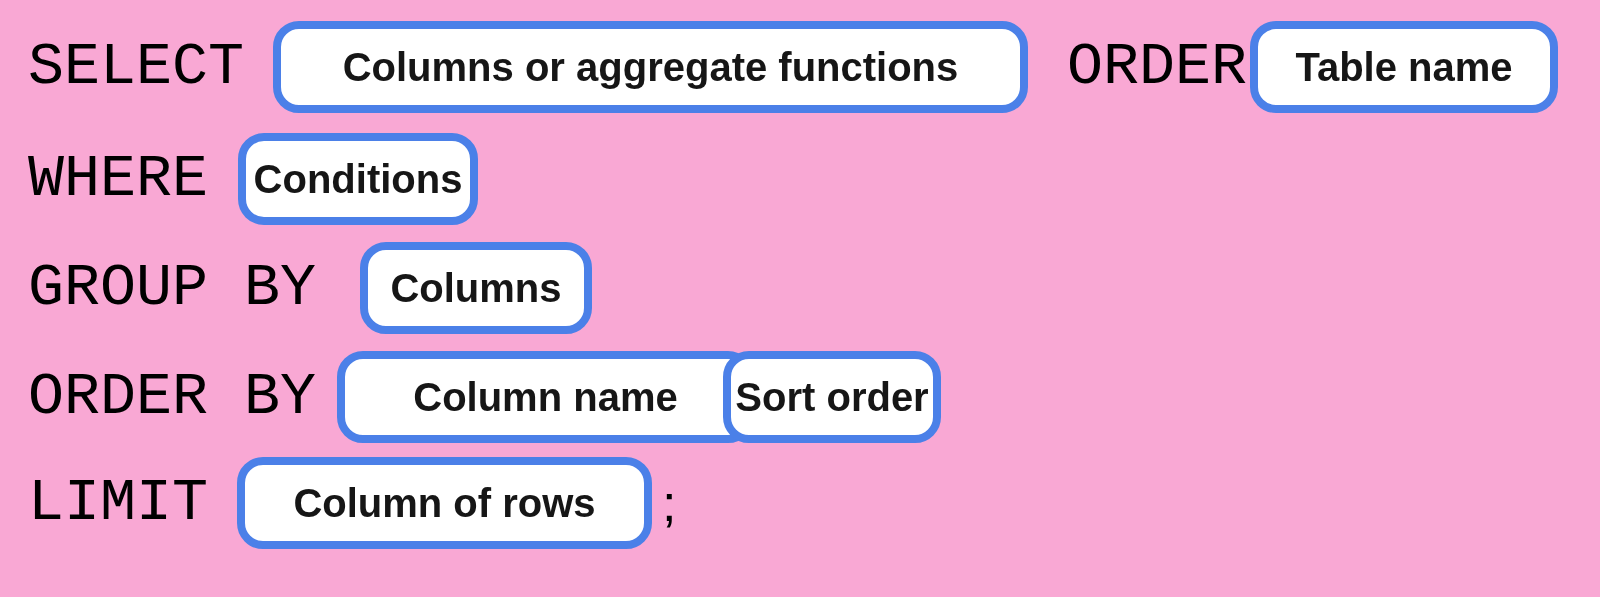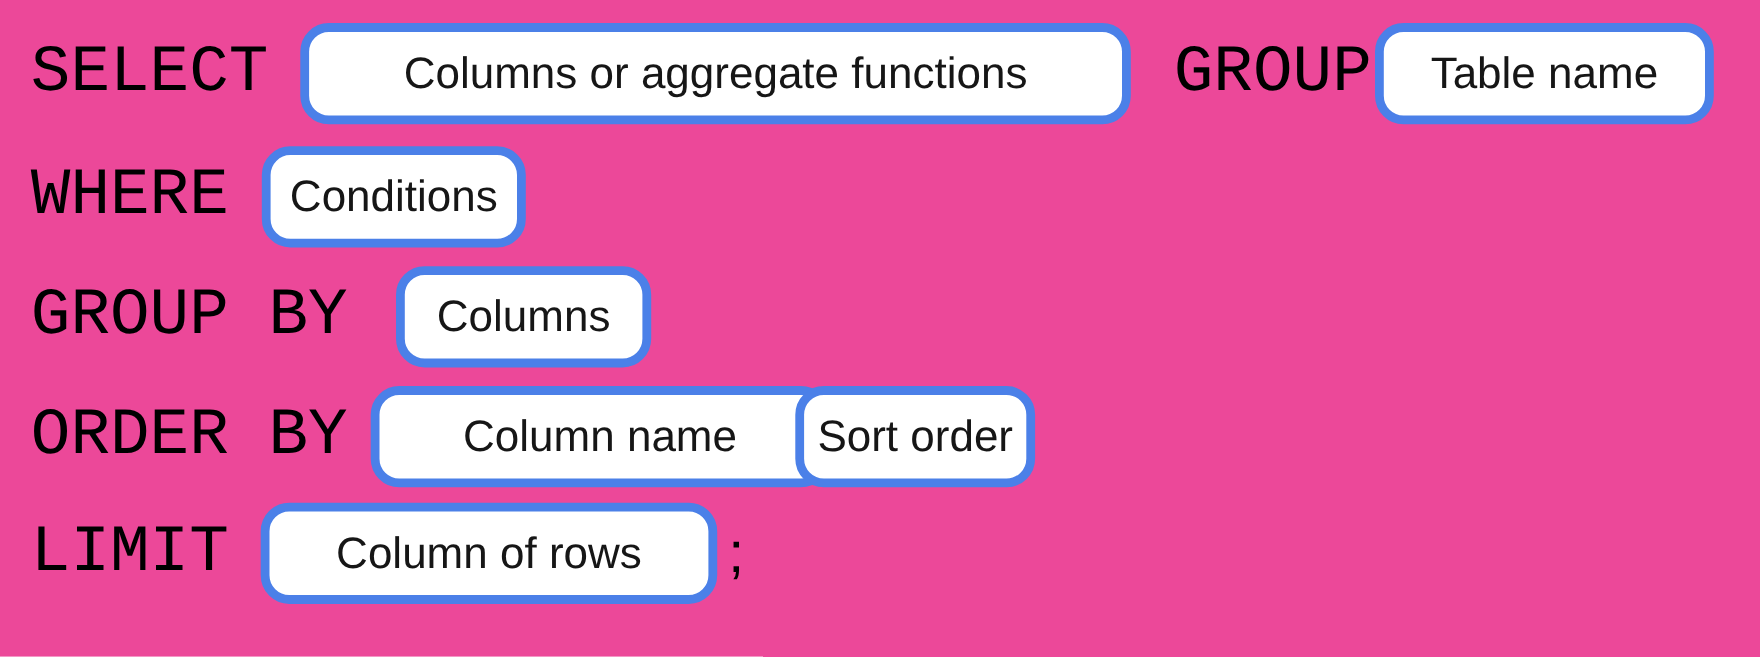--- a/index.html
+++ b/index.html
@@ -4,21 +4,21 @@
 <style>
   html, body {
     margin: 0;
     padding: 0;
     background: #ffffff;
   }
   .canvas {
     position: relative;
     width: 1600px;
     height: 597px;
-    background: #ec4899;
+    background: #f9a8d4;
     overflow: hidden;
   }
   .row {
     position: absolute;
     left: 0;
     right: 0;
     height: 92px;
   }
   .kw {
     position: absolute;
@@ -40,21 +40,21 @@
     background: #ffffff;
     border: 8px solid var(--accent, #4b80e8);
     border-radius: 26px;
     display: flex;
     align-items: center;
     justify-content: center;
   }
   .pill-label {
     font-family: "Liberation Sans", sans-serif;
     font-size: 40px;
-    font-weight: 400;
+    font-weight: 700;
     color: #161616;
     white-space: nowrap;
     padding: 0 20px;
   }
   .term {
     position: absolute;
     top: 0;
     height: 92px;
     line-height: 92px;
     font-family: "Liberation Sans", sans-serif;
@@ -66,21 +66,21 @@
 </head>
 <body>
 
 <div class="canvas">
 
   <div class="row" style="top:21px">
     <span class="kw" style="left:28px">SELECT</span>
     <span class="pill" style="left:273px; width:755px">
       <span class="pill-label">Columns or aggregate functions</span>
     </span>
-    <span class="kw" style="left:1067px">GROUP</span>
+    <span class="kw" style="left:1067px">ORDER</span>
     <span class="pill" style="left:1250px; width:308px">
       <span class="pill-label">Table name</span>
     </span>
   </div>
 
   <div class="row" style="top:133px">
     <span class="kw" style="left:28px">WHERE</span>
     <span class="pill" style="left:238px; width:240px">
       <span class="pill-label">Conditions</span>
     </span>

